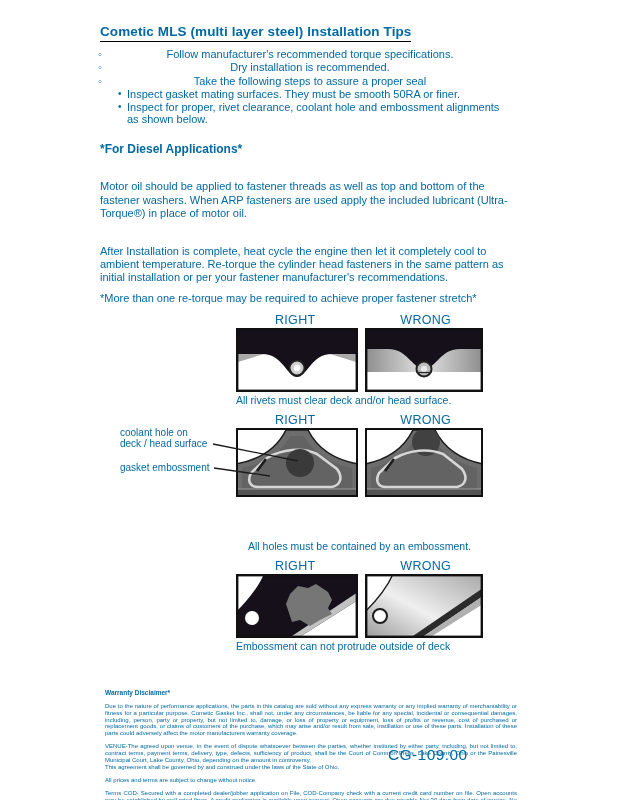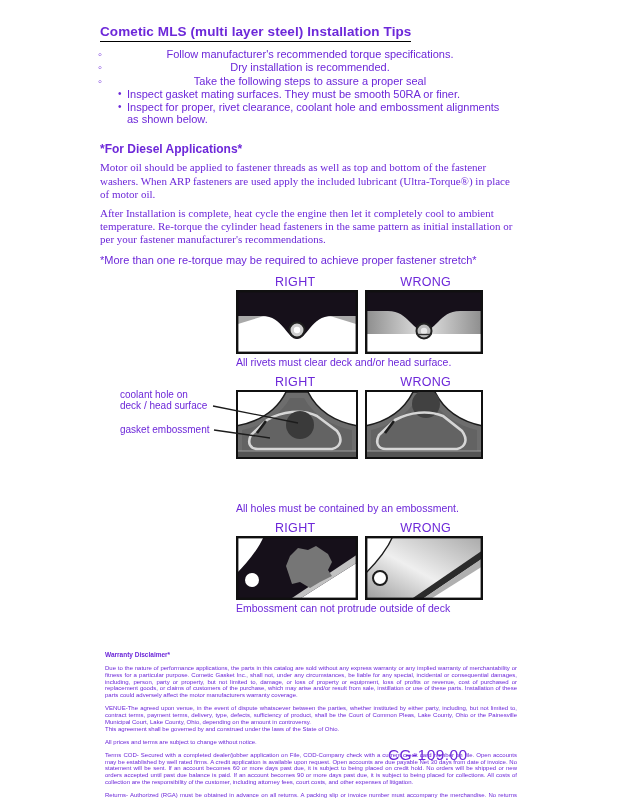--- a/index.html
+++ b/index.html
@@ -1,52 +1,52 @@
 <!DOCTYPE html>
 <html><head>
 <meta charset="utf-8">
 <style>
   html,body { margin:0; padding:0; background:#ffffff; }
   .page {
     position:relative; width:610px; height:800px; background:#ffffff;
-    font-family:"Liberation Sans", sans-serif; color:#6d28d9; overflow:hidden;border-radius:11px;
+    font-family:"Liberation Sans", sans-serif; color:#0369a1; overflow:hidden;border-radius:11px;
   }
   .content { padding:22px 100px 0 100px; }
 
   
   .doc-title {
     display:inline-block; font-size:13.5px; font-weight:bold;
     border-bottom:1.6px solid #000; padding-bottom:2px; letter-spacing:.1px;
   }
 
   
   .tips { margin-top:6px; font-size:11px; line-height:13.4px; }
   .tip { position:relative; padding-left:10px;text-align:center; }
   .tip::before { content:"◦"; position:absolute; left:-2px; top:0; font-size:11px; }
   .subtips { margin-left:18px; }
   .subtip { position:relative; padding-left:9px; line-height:12.4px; }
   .subtip::before { content:"•"; position:absolute; left:0; top:0; font-size:10px; }
 
   
   .diesel-heading { margin-top:17px; font-size:12px; font-weight:bold; }
-  .para { margin-top:5px; font-size:11px; line-height:13.4px; width:420px;font-family:Liberation Serif, serif; }
+  .para { margin-top:24px; font-size:11px; line-height:13.4px; width:420px; }
   .note { margin-top:7px; font-size:11px; }
 
   
   .figrow { margin-left:136px; width:247px; position:relative; }
   .fig1 { margin-top:9px; }
   .fig2 { margin-top:7px; }
   .fig3 { margin-top:6px; }
   .labels { display:flex; gap:14px;align-items:flex-end; }
   .labels div { font-size:12.5px; letter-spacing:.3px; text-align:center; }
   .lbl-r { width:122px; } .lbl-w { width:118px; }
   .boxes { display:flex; gap:7px; margin-top:1px; }
   .boxes svg { display:block; }
   .caption { font-size:10.5px; margin-top:3px; line-height:11.5px; }
-  .caption.center { text-align:left;margin-top:44px; }
+  .caption.center { text-align:center;margin-top:44px; }
 
   
   .ann { position:absolute; text-align:left; width:92px; left:-116px;
          font-size:10px; line-height:11px; }
   .ann1 { top:14px; } .ann2 { top:49px; }
   .leader-svg { position:absolute; left:-114px; top:10px; pointer-events:none; }
 
   
   .warranty { margin-left:5px; margin-top:37px; width:412px; }
   .warranty-heading { font-size:6.5px; font-weight:bold; margin-bottom:7px; }

